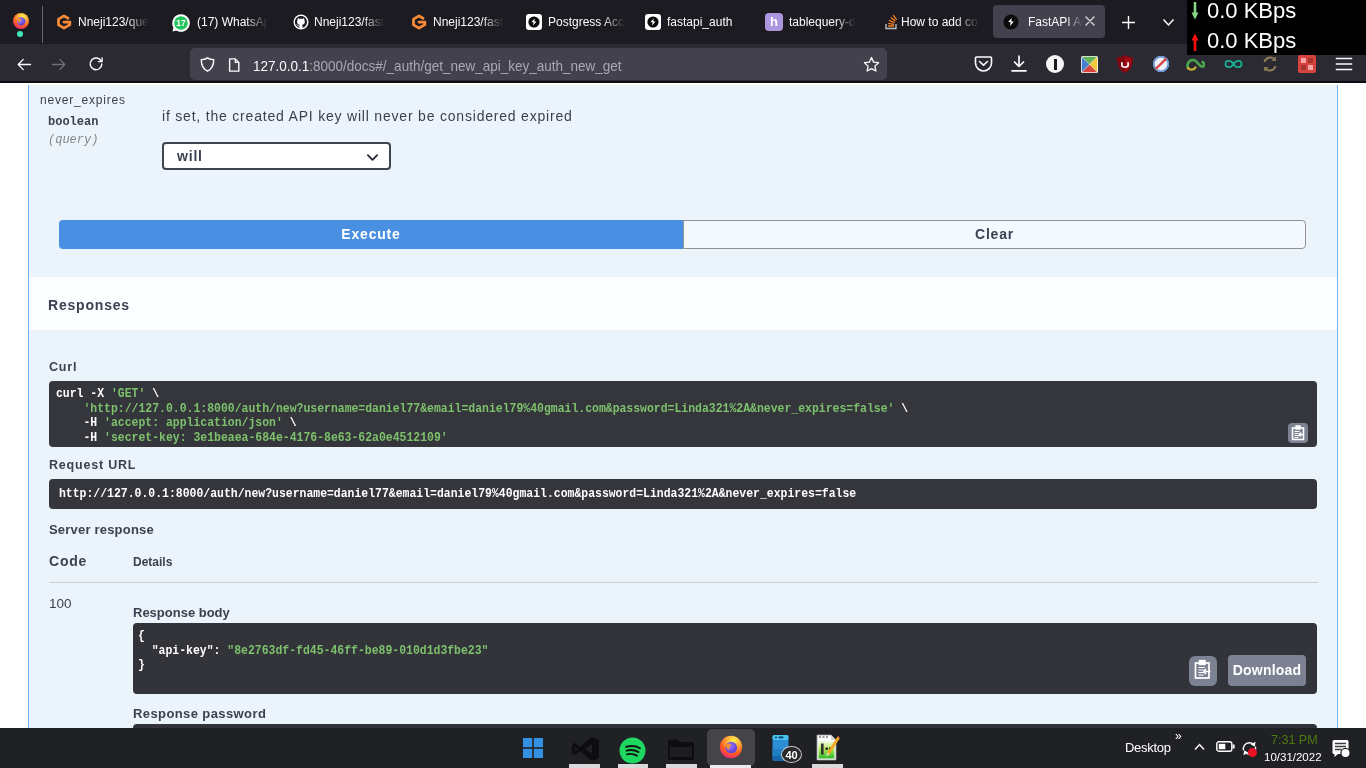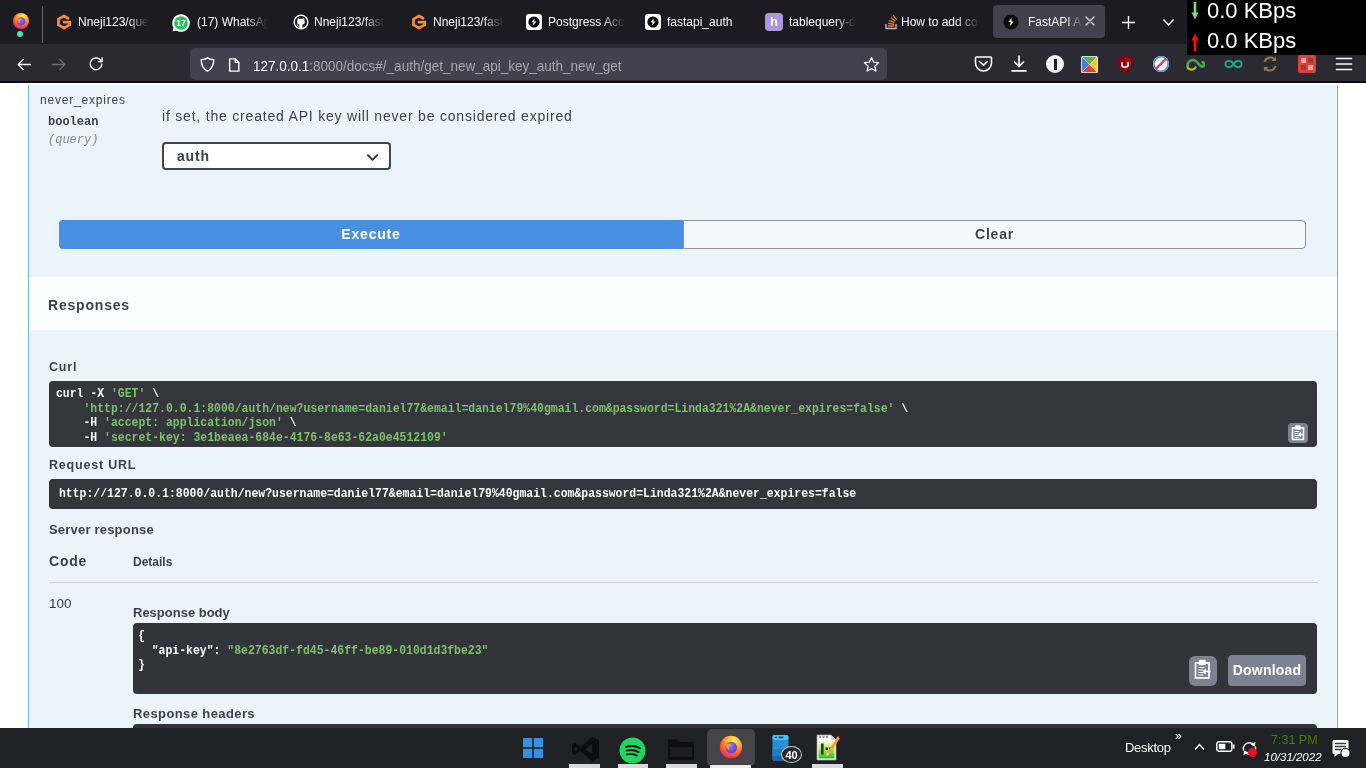--- a/index.html
+++ b/index.html
@@ -214,21 +214,21 @@
   </div>
 
   <div id="page">
     <div id="opblock"></div>
 
     <div class="abs" style="left:40px;top:8px;font-size:12px;">never_expires</div>
     <div class="abs mono" style="left:48px;top:30px;font-size:12px;font-weight:bold;">boolean</div>
     <div class="abs mono" style="left:48px;top:48px;font-size:12px;font-style:italic;color:#888;">(query)</div>
     <div class="abs" style="left:162px;top:23px;font-size:14px;">if set, the created API key will never be considered expired</div>
     <div class="abs" style="left:162px;top:57px;width:229px;height:28px;background:#fff;border:2px solid #41444e;border-radius:4px;">
-      <span class="abs" style="left:13px;top:4px;font-size:14px;font-weight:bold;">auth</span>
+      <span class="abs" style="left:13px;top:4px;font-size:14px;font-weight:bold;">will</span>
       <svg class="abs" style="left:202px;top:7px;" width="13" height="13" viewBox="0 0 14 14">
           <path d="M2 4.5 L7 9.5 L12 4.5" fill="none" stroke="#2b2f38" stroke-width="2.1" stroke-linecap="round" stroke-linejoin="round"></path>
         </svg>
     </div>
 
     <div class="abs" style="left:59px;top:135px;width:624px;height:29px;background:#4990e2;border-radius:4px 0 0 4px;color:#fff;font-weight:bold;font-size:14px;text-align:center;line-height:29px;">Execute</div>
     <div class="abs" style="left:683px;top:135px;width:623px;height:29px;background:#f3f9fe;border:1px solid #929292;border-radius:0 4px 4px 0;color:#3b4151;font-weight:bold;font-size:14px;text-align:center;line-height:27px;">Clear</div>
 
     <div class="abs" style="left:29px;top:192px;width:1308px;height:53px;background:#fbfdfe;"></div>
     <div class="abs" style="left:48px;top:212px;font-size:14px;font-weight:bold;">Responses</div>
@@ -272,21 +272,21 @@
               <rect x="6.5" y="7" width="13.5" height="15" stroke-width="1.7"></rect>
               <rect x="10.5" y="4.5" width="5.5" height="4" stroke-width="1.4" fill="#fff"></rect>
               <path d="M9.5 11.5h6M9.5 14h5M9.5 16.5h6M9.5 19h5" stroke-width="1.1"></path>
               <path d="M21.5 15.5h-7m0 0 2.4-2.4m-2.4 2.4 2.4 2.4" stroke-width="1.6"></path>
             </g>
           </svg>
       </div>
       <div class="gbtn" style="left:1095px;top:32px;width:78px;height:31px;color:#fff;font-weight:bold;font-size:14px;letter-spacing:0.2px;text-align:center;line-height:31px;">Download</div>
     </div>
 
-    <div class="abs" style="left:133px;top:621px;font-size:13px;letter-spacing:0.4px;font-weight:bold;">Response headers</div>
+    <div class="abs" style="left:133px;top:621px;font-size:13px;letter-spacing:0.4px;font-weight:bold;">Response password</div>
     <div class="dark" style="left:133px;top:639px;width:1184px;height:4px;background:#32343a;border-radius:4px 4px 0 0;"></div>
   </div>
 
   <div id="taskbar"></div>
 
   <div class="abs" style="left:707px;top:729px;width:48px;height:37px;background:#454549;border-radius:5px;"></div>
 
   <svg class="abs" style="left:523px;top:738px;" width="20" height="20" viewBox="0 0 20 20">
       <rect x="0" y="0" width="9.2" height="9.2" fill="#3390e2"></rect>
       <rect x="10.8" y="0" width="9.2" height="9.2" fill="#3390e2"></rect>
@@ -361,20 +361,20 @@
       <rect x="2.8" y="2.8" width="6.5" height="5.4" fill="#fff"></rect>
     </svg>
   <svg class="abs" style="left:1241px;top:740px;" width="17" height="17" viewBox="0 0 17 17">
       <path d="M2.6 10.5 A6 6 0 0 1 8.5 2.7 A6 6 0 0 1 13.5 5.2" fill="none" stroke="#fff" stroke-width="1.4"></path>
       <path d="M14.6 1.8 L13.8 6.6 L9.6 4.6 Z" fill="#fff"></path>
       <path d="M14.4 6.5 A6 6 0 0 1 8.5 14.3 A6 6 0 0 1 3.5 11.8" fill="none" stroke="#fff" stroke-width="1.4"></path>
       <path d="M2.4 15.2 L3.2 10.4 L7.4 12.4 Z" fill="#fff"></path>
     </svg>
   <div class="abs" style="left:1248px;top:748px;width:9px;height:9px;border-radius:50%;background:#e81224;"></div>
   <div class="abs" style="left:1271px;top:733px;font-size:12.5px;color:#4d7c0f;">7:31 PM</div>
-  <div class="abs" style="left:1264px;top:751px;font-size:11.5px;color:#fff;font-style:italic;">10/31/2022</div>
+  <div class="abs" style="left:1264px;top:751px;font-size:11.5px;color:#fff;">10/31/2022</div>
   <svg class="abs" style="left:1331px;top:738px;" width="19" height="20" viewBox="0 0 19 20">
       <rect x="1.5" y="2" width="16" height="14" rx="1.5" fill="#fff"></rect>
       <path d="M4 5.5 H15 M4 8.5 H15 M4 11.5 H10.5" stroke="#3c3c40" stroke-width="1.5"></path>
       <circle cx="14.5" cy="15" r="4.6" fill="#fff" stroke="#222124" stroke-width="1.2"></circle>
       <path d="M3.5 16 L3.5 19 L7 16 Z" fill="#fff"></path>
     </svg>
 </div>
 
 </body></html>

